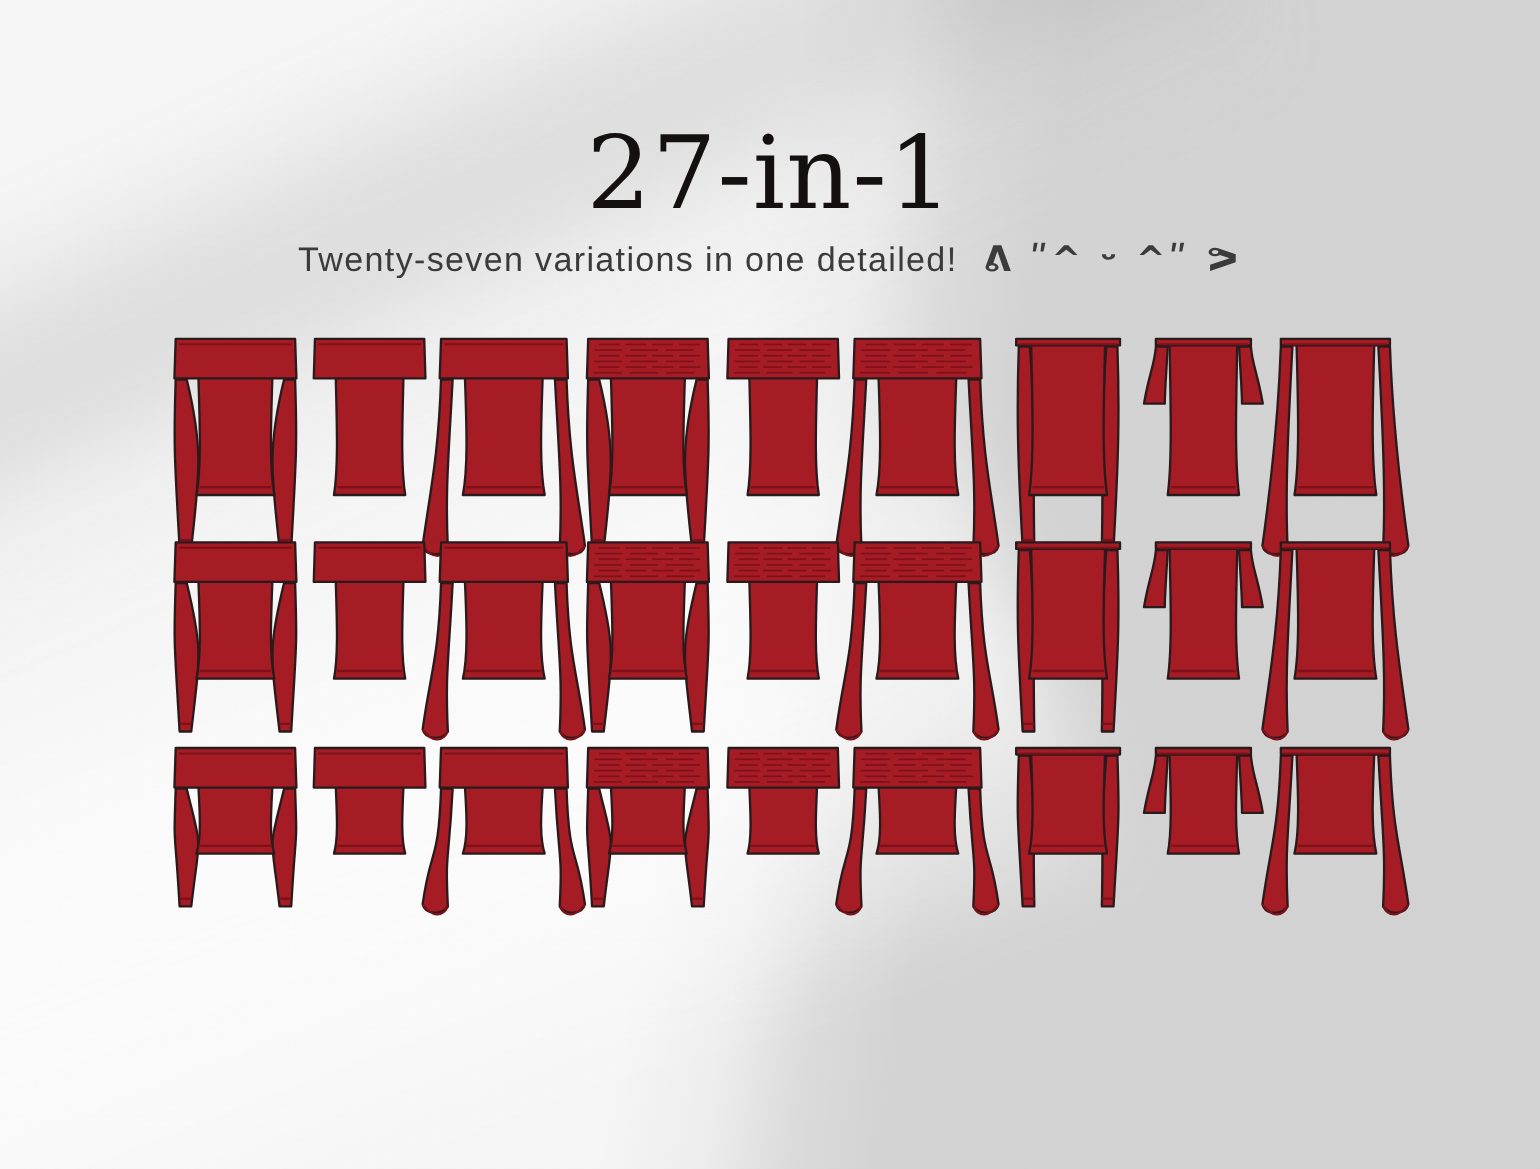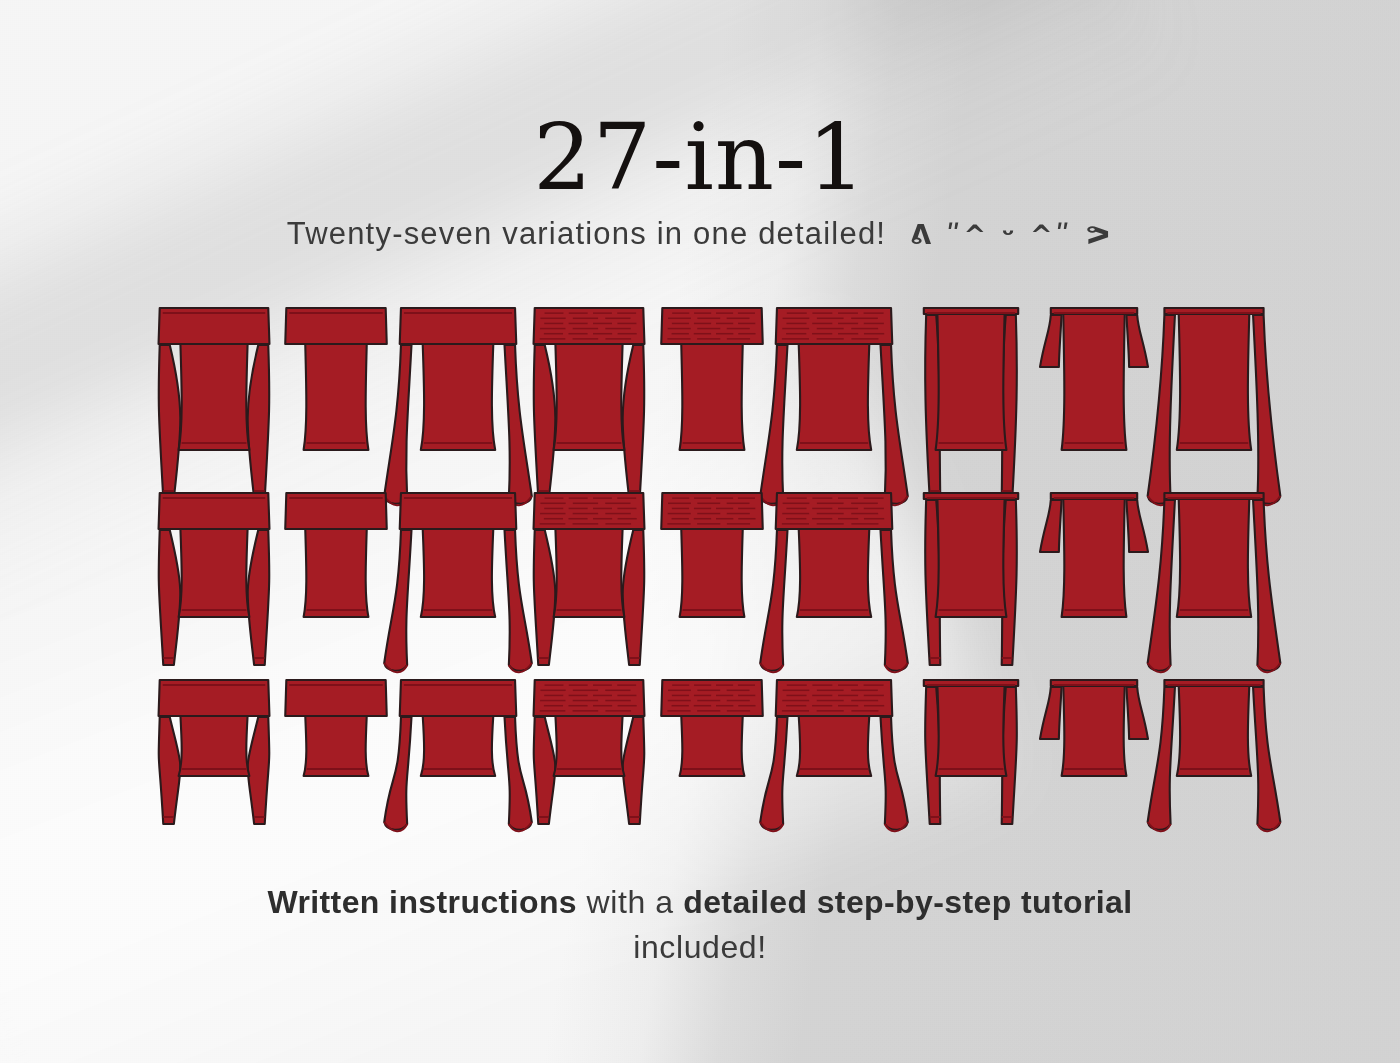--- a/index.html
+++ b/index.html
@@ -91,21 +91,21 @@
     font-weight:300;
     letter-spacing:1.2px;
     color:#3b3b3b;
     z-index:6;
     white-space:nowrap;
   }
   .subhead .kao {
     font-family:"DejaVu Sans", sans-serif;
     font-weight:700;
     letter-spacing:3px;
-    font-size:27px;
+    font-size:32px;
     margin-left:24px;
     color:#3b3b3b;
   }
   .footer {
     position:absolute;
     left:60px; right:60px;
     top:880px;
     text-align:center;
     font-family:"Liberation Sans", sans-serif;
     font-size:32px;
@@ -939,18 +939,14 @@
           <line x1="27.800000000000004" y1="97" x2="96.19999999999999" y2="97" stroke="#7e1019" stroke-width="2.2"></line>
           <path d="M 12.399999999999999 8
        L 111.6 8
        L 111.6 14
        L 12.399999999999999 14 Z" fill="#A51C24" stroke="#2b1a1c" stroke-width="2.1" stroke-linejoin="round" stroke-linecap="round"></path>
           <line x1="15.399999999999999" y1="13" x2="108.6" y2="13" stroke="#7e1019" stroke-width="1.8"></line>
         </svg>
       </div>
     </div>
 
-  <div class="footer">
-    <b>Written instructions</b><span> with a </span><b>detailed step-by-step tutorial</b>
-    <span class="line2">included!</span>
-  </div>
 
 </div>
 
 </body></html>

